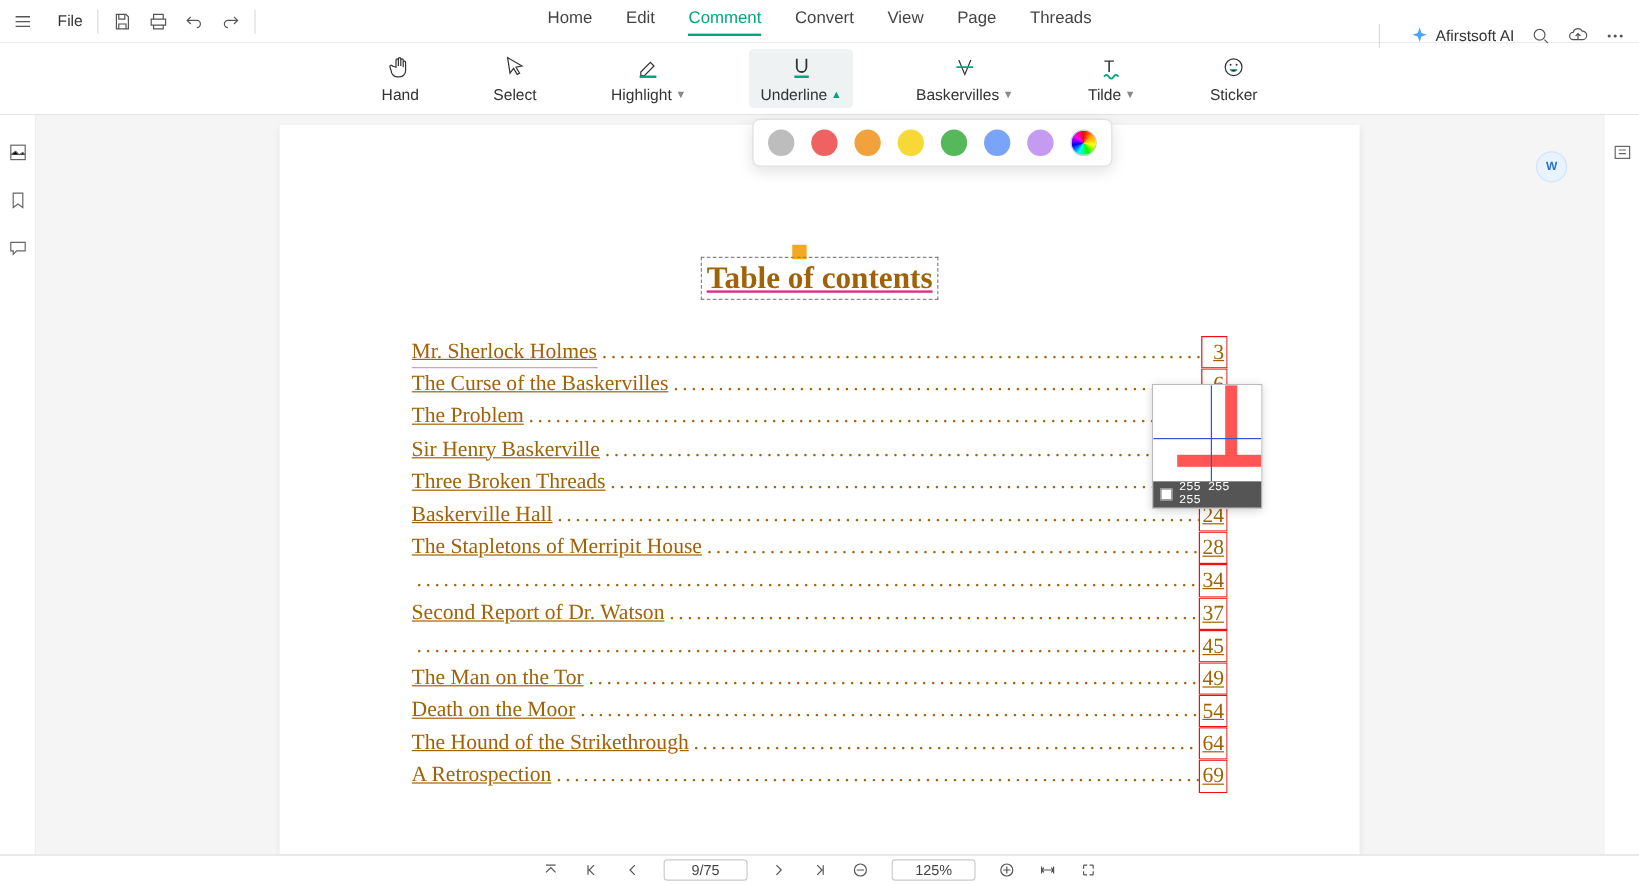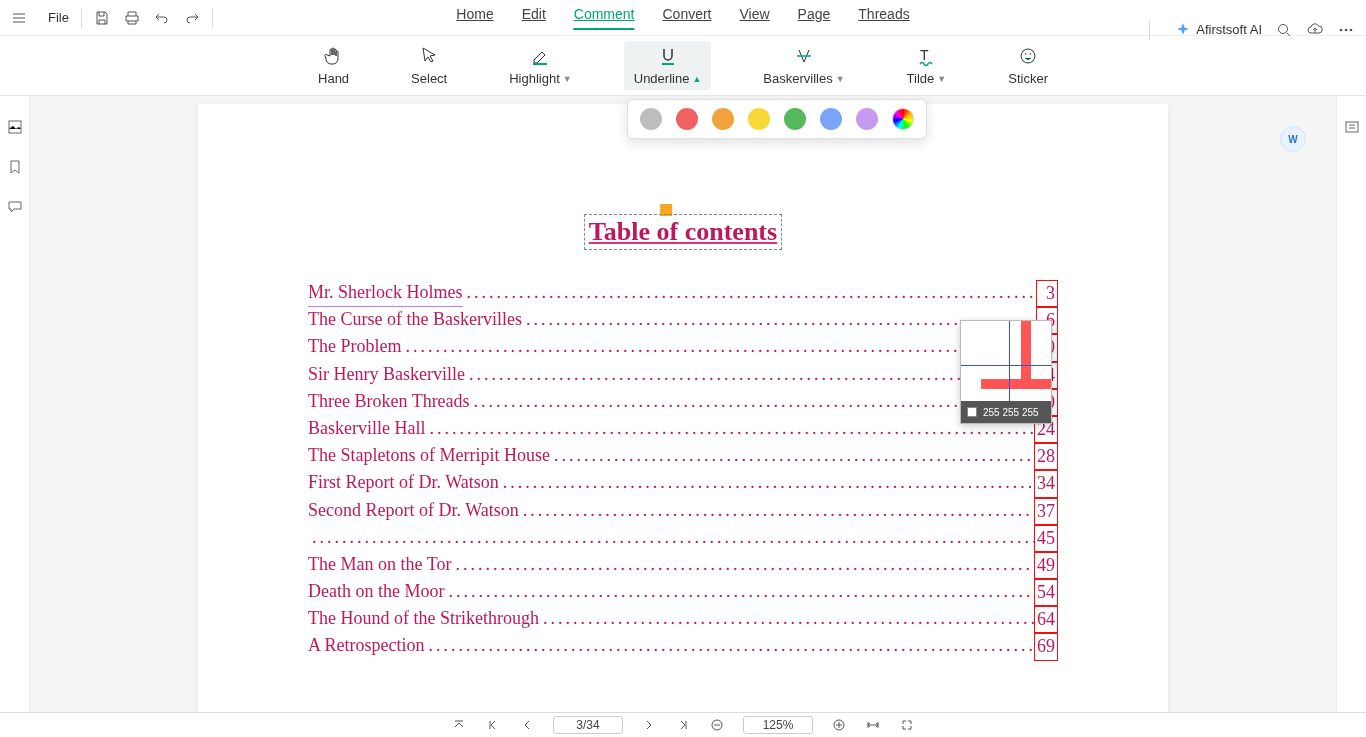--- a/index.html
+++ b/index.html
@@ -31,21 +31,21 @@
 .topbar-icons { display: flex; gap: 14px; align-items: center; }
 .topbar-icons .icn { width: 16px; height: 16px; cursor: pointer; display: flex; align-items: center; justify-content: center; }
 .main-tabs {
   position: absolute;
   left: 50%;
   transform: translateX(-50%);
   display: flex;
   gap: 28px;
   font-size: 14px;
 }
-.main-tabs .tab { color: #444; cursor: pointer; padding-bottom: 6px; text-decoration: underline; }
+.main-tabs .tab { color: #444; cursor: pointer; padding-bottom: 6px; }
 .main-tabs .tab.active { color: #00a67e; border-bottom: 2px solid #00a67e; }
 .topbar-right {
   margin-left: auto;
   display: flex;
   align-items: center;
   gap: 14px;
   margin-top: 24px;
 }
 .ai-label { font-size: 13px; color: #333; display:flex; align-items:center; gap:6px; }
 .toolbar {
@@ -135,27 +135,27 @@
   right: 30px;
   width: 26px; height: 26px;
   border-radius: 50%;
   background: #e8f3ff;
   display:flex; align-items:center; justify-content:center;
   font-size:10px; font-weight:bold; color:#2a73cc;
   border:1px solid #cde4ff;
   cursor:pointer;
 }
 .page {
-  width: 970px;
+  width: 900px;
   background: #fff;
   box-shadow: 0 2px 6px rgba(0,0,0,0.08);
   padding: 110px 110px 60px 110px;
   position: relative;
   font-family: Georgia, "Times New Roman", serif;
-  color: #be185d;
+  color: #a16207;
 }
 .toc-title {
   display: inline-block;
   font-size: 26px;
   font-weight: bold;
   border: 1px dashed #888;
   padding: 2px 4px;
   margin: 0 auto 30px auto;
   position: relative;
   text-decoration: underline;
@@ -165,20 +165,21 @@
 .title-handle {
   position:absolute; width:12px; height:12px; background:#f5a623; top:-10px; left:50%; transform:translateX(-190%);
 }
 .toc-list { list-style:none; }
 .toc-item {
   display:flex;
   font-size: 18px;
   line-height: 1.4;
   white-space: nowrap;
   overflow: hidden;
+  text-decoration: underline;
 }
 .toc-item .chap {  }
 .toc-item .chap.purple { border-bottom: 1px solid #c57fd8; }
 .toc-item .dots {
   flex:1;
   overflow:hidden;
   position:relative;
   letter-spacing: 3px;
 }
 .toc-item .dots::after {
@@ -195,20 +196,21 @@
 }
 .magnifier {
   position:absolute;
   top: 320px;
   left: 960px;
   width: 92px;
   border:1px solid #bbb;
   background:#fff;
   box-shadow: 0 2px 8px rgba(0,0,0,.2);
   z-index: 5;
+  font-family: Liberation Mono, monospace;
 }
 .magnifier-view {
   height: 80px;
   background: #fff;
   position:relative;
   overflow:hidden;
 }
 .mag-cross-v { position:absolute; left:48px; top:0; bottom:0; width:1px; background:#3b4fd6; }
 .mag-cross-h { position:absolute; top:44px; left:0; right:0; height:1px; background:#3b4fd6; }
 .mag-red-h { position:absolute; top:58px; left:20px; right:0; height:10px; background:#f55; }
@@ -466,21 +468,20 @@
             <span class="chap">Baskerville Hall </span>
             <span class="dots"></span>
             <span class="pg">24</span>
           </li>
           <li class="toc-item">
             <span class="chap">The Stapletons of Merripit House </span>
             <span class="dots"></span>
             <span class="pg">28</span>
           </li>
           <li class="toc-item">
-            <span class="chap">First Report of Dr. Watson </span>
             <span class="dots"></span>
             <span class="pg">34</span>
           </li>
           <li class="toc-item">
             <span class="chap">Second Report of Dr. Watson </span>
             <span class="dots"></span>
             <span class="pg">37</span>
           </li>
           <li class="toc-item">
             <span class="dots"></span>
@@ -542,21 +543,21 @@
   <span class="bt-icn">
       <svg width="14" height="14" viewBox="0 0 14 14">
         <path stroke="#555" fill="none" d="M9 3 5 7l4 4 M4 3v8"></path>
       </svg>
     </span>
   <span class="bt-icn">
       <svg width="14" height="14" viewBox="0 0 14 14">
         <path stroke="#555" fill="none" d="M9 3 5 7l4 4"></path>
       </svg>
     </span>
-  <span class="page-input">3/34</span>
+  <span class="page-input">9/75</span>
   <span class="bt-icn">
       <svg width="14" height="14" viewBox="0 0 14 14">
         <path stroke="#555" fill="none" d="M5 3l4 4-4 4"></path>
       </svg>
     </span>
   <span class="bt-icn">
       <svg width="14" height="14" viewBox="0 0 14 14">
         <path stroke="#555" fill="none" d="M5 3l4 4-4 4 M10 3v8"></path>
       </svg>
     </span>

